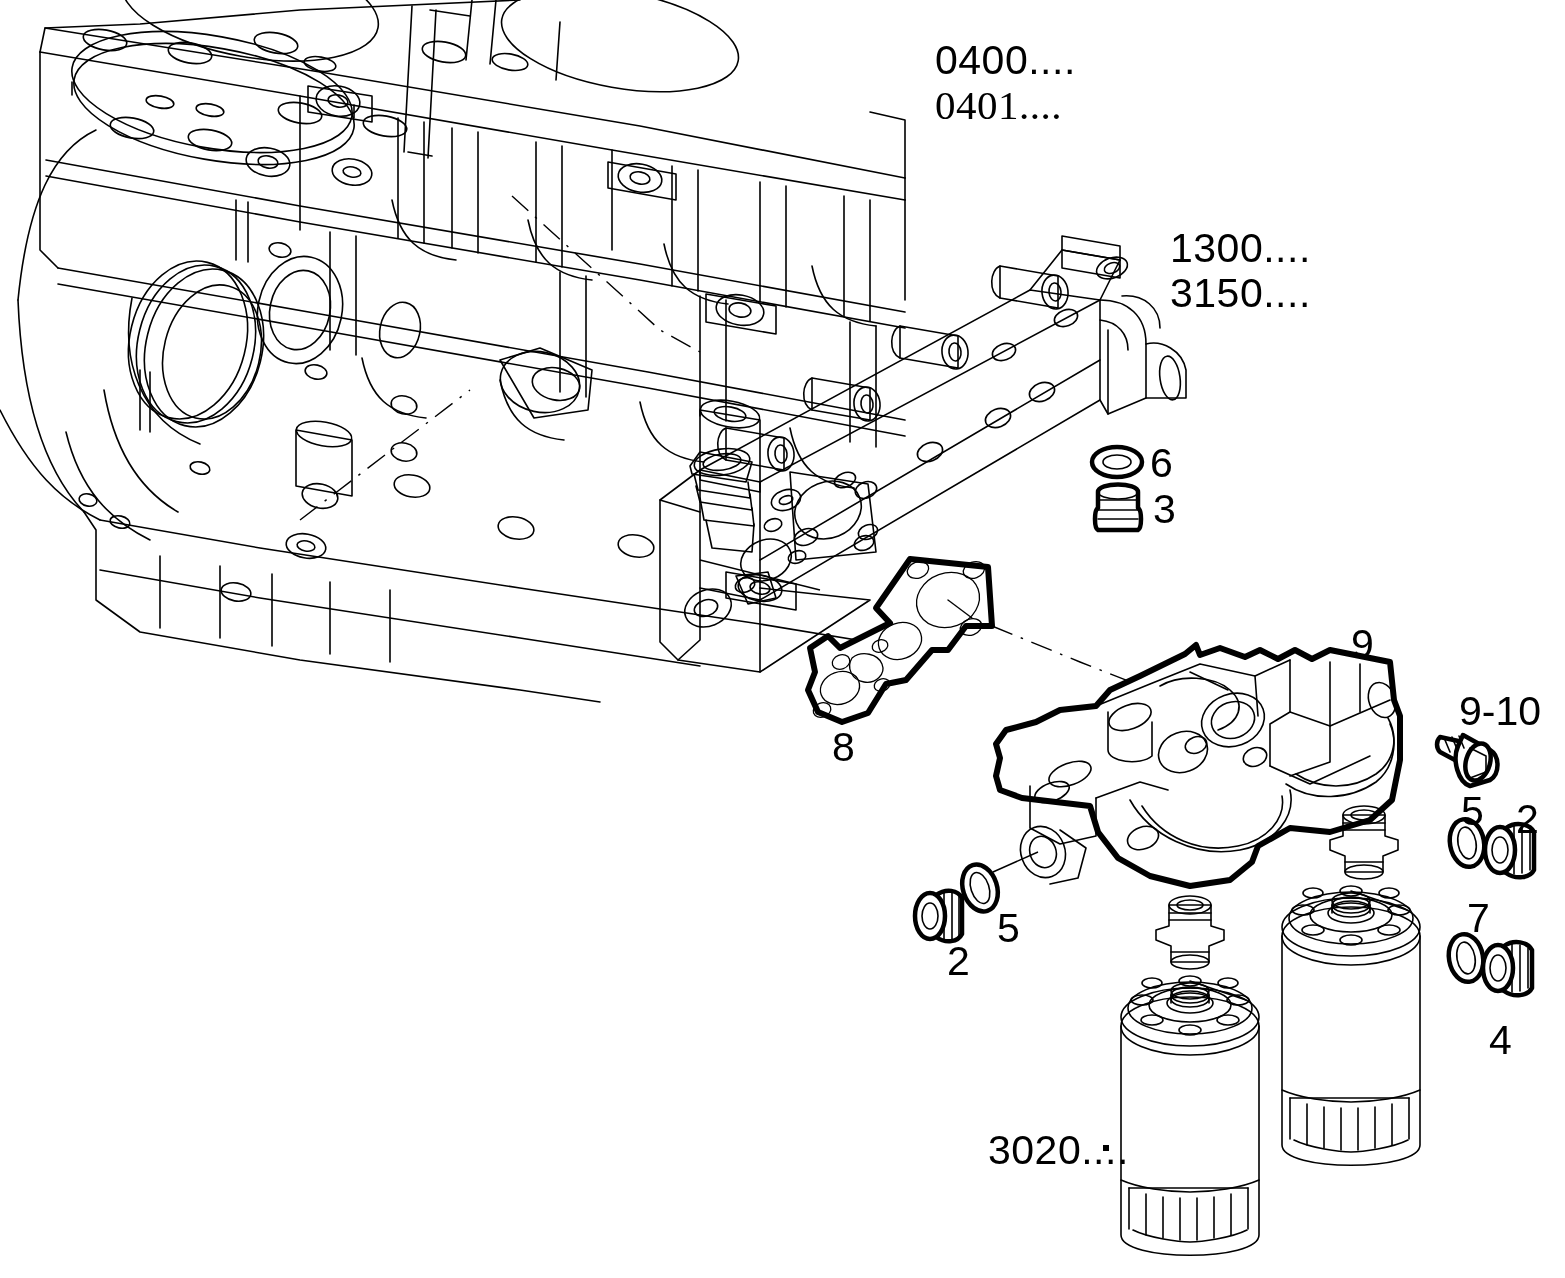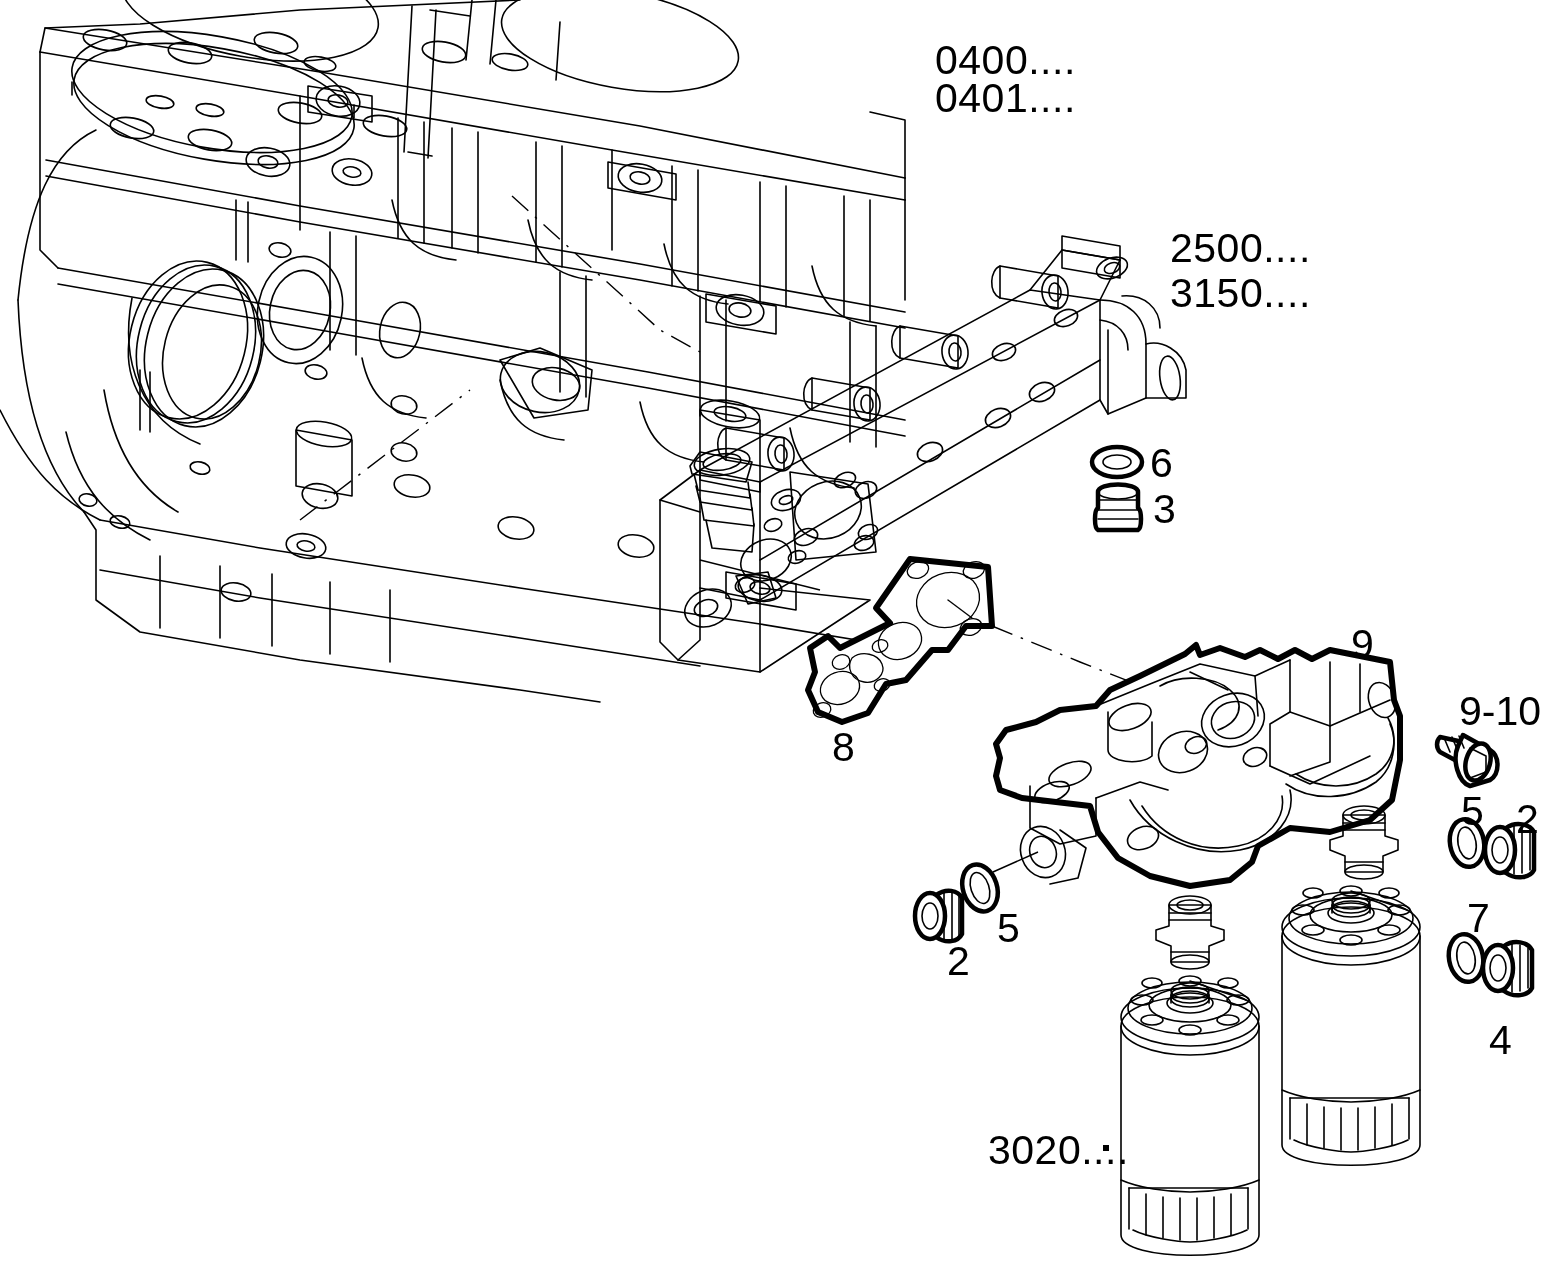--- a/index.html
+++ b/index.html
@@ -473,22 +473,22 @@
       <path class="med-f" d="M1504 946 C1514 939 1528 942 1532 950 L1532 988 C1528 996 1514 998 1504 991
                                C1492 984 1490 953 1504 946 Z"></path>
       <ellipse class="med-f" cx="1498" cy="968" rx="15" ry="23"></ellipse>
       <ellipse class="thin" cx="1498" cy="968" rx="8" ry="13"></ellipse>
       <path class="thin" d="M1512 944 L1512 992 M1520 945 L1520 991 M1528 948 L1528 988"></path>
     </g>
 
   </svg>
 
   <div class="lbl lbl-group" style="left:935px; top:40px;">0400....</div>
-  <div class="lbl lbl-group" style="left:935px; top:78px;">0401....</div>
-  <div class="lbl lbl-group" style="left:1170px; top:228px;">2500....</div>
+  <div class="lbl lbl-group" style="left:935px; top:85px;font-family:Liberation Serif, serif;">0401....</div>
+  <div class="lbl lbl-group" style="left:1170px; top:228px;">1300....</div>
   <div class="lbl lbl-group" style="left:1170px; top:273px;">3150....</div>
   <div class="lbl lbl-group" style="left:988px; top:1130px;text-align:right;">3020....</div>
 
   <div class="lbl lbl-item" style="left:1150px; top:443px;">6</div>
   <div class="lbl lbl-item" style="left:1153px; top:489px;">3</div>
   <div class="lbl lbl-item" style="left:832px; top:727px;">8</div>
   <div class="lbl lbl-item" style="left:1351px; top:624px;">9</div>
   <div class="lbl lbl-item" style="left:1459px; top:691px;">9-10</div>
   <div class="lbl lbl-item" style="left:1461px; top:791px;">5</div>
   <div class="lbl lbl-item" style="left:1516px; top:799px;">2</div>

